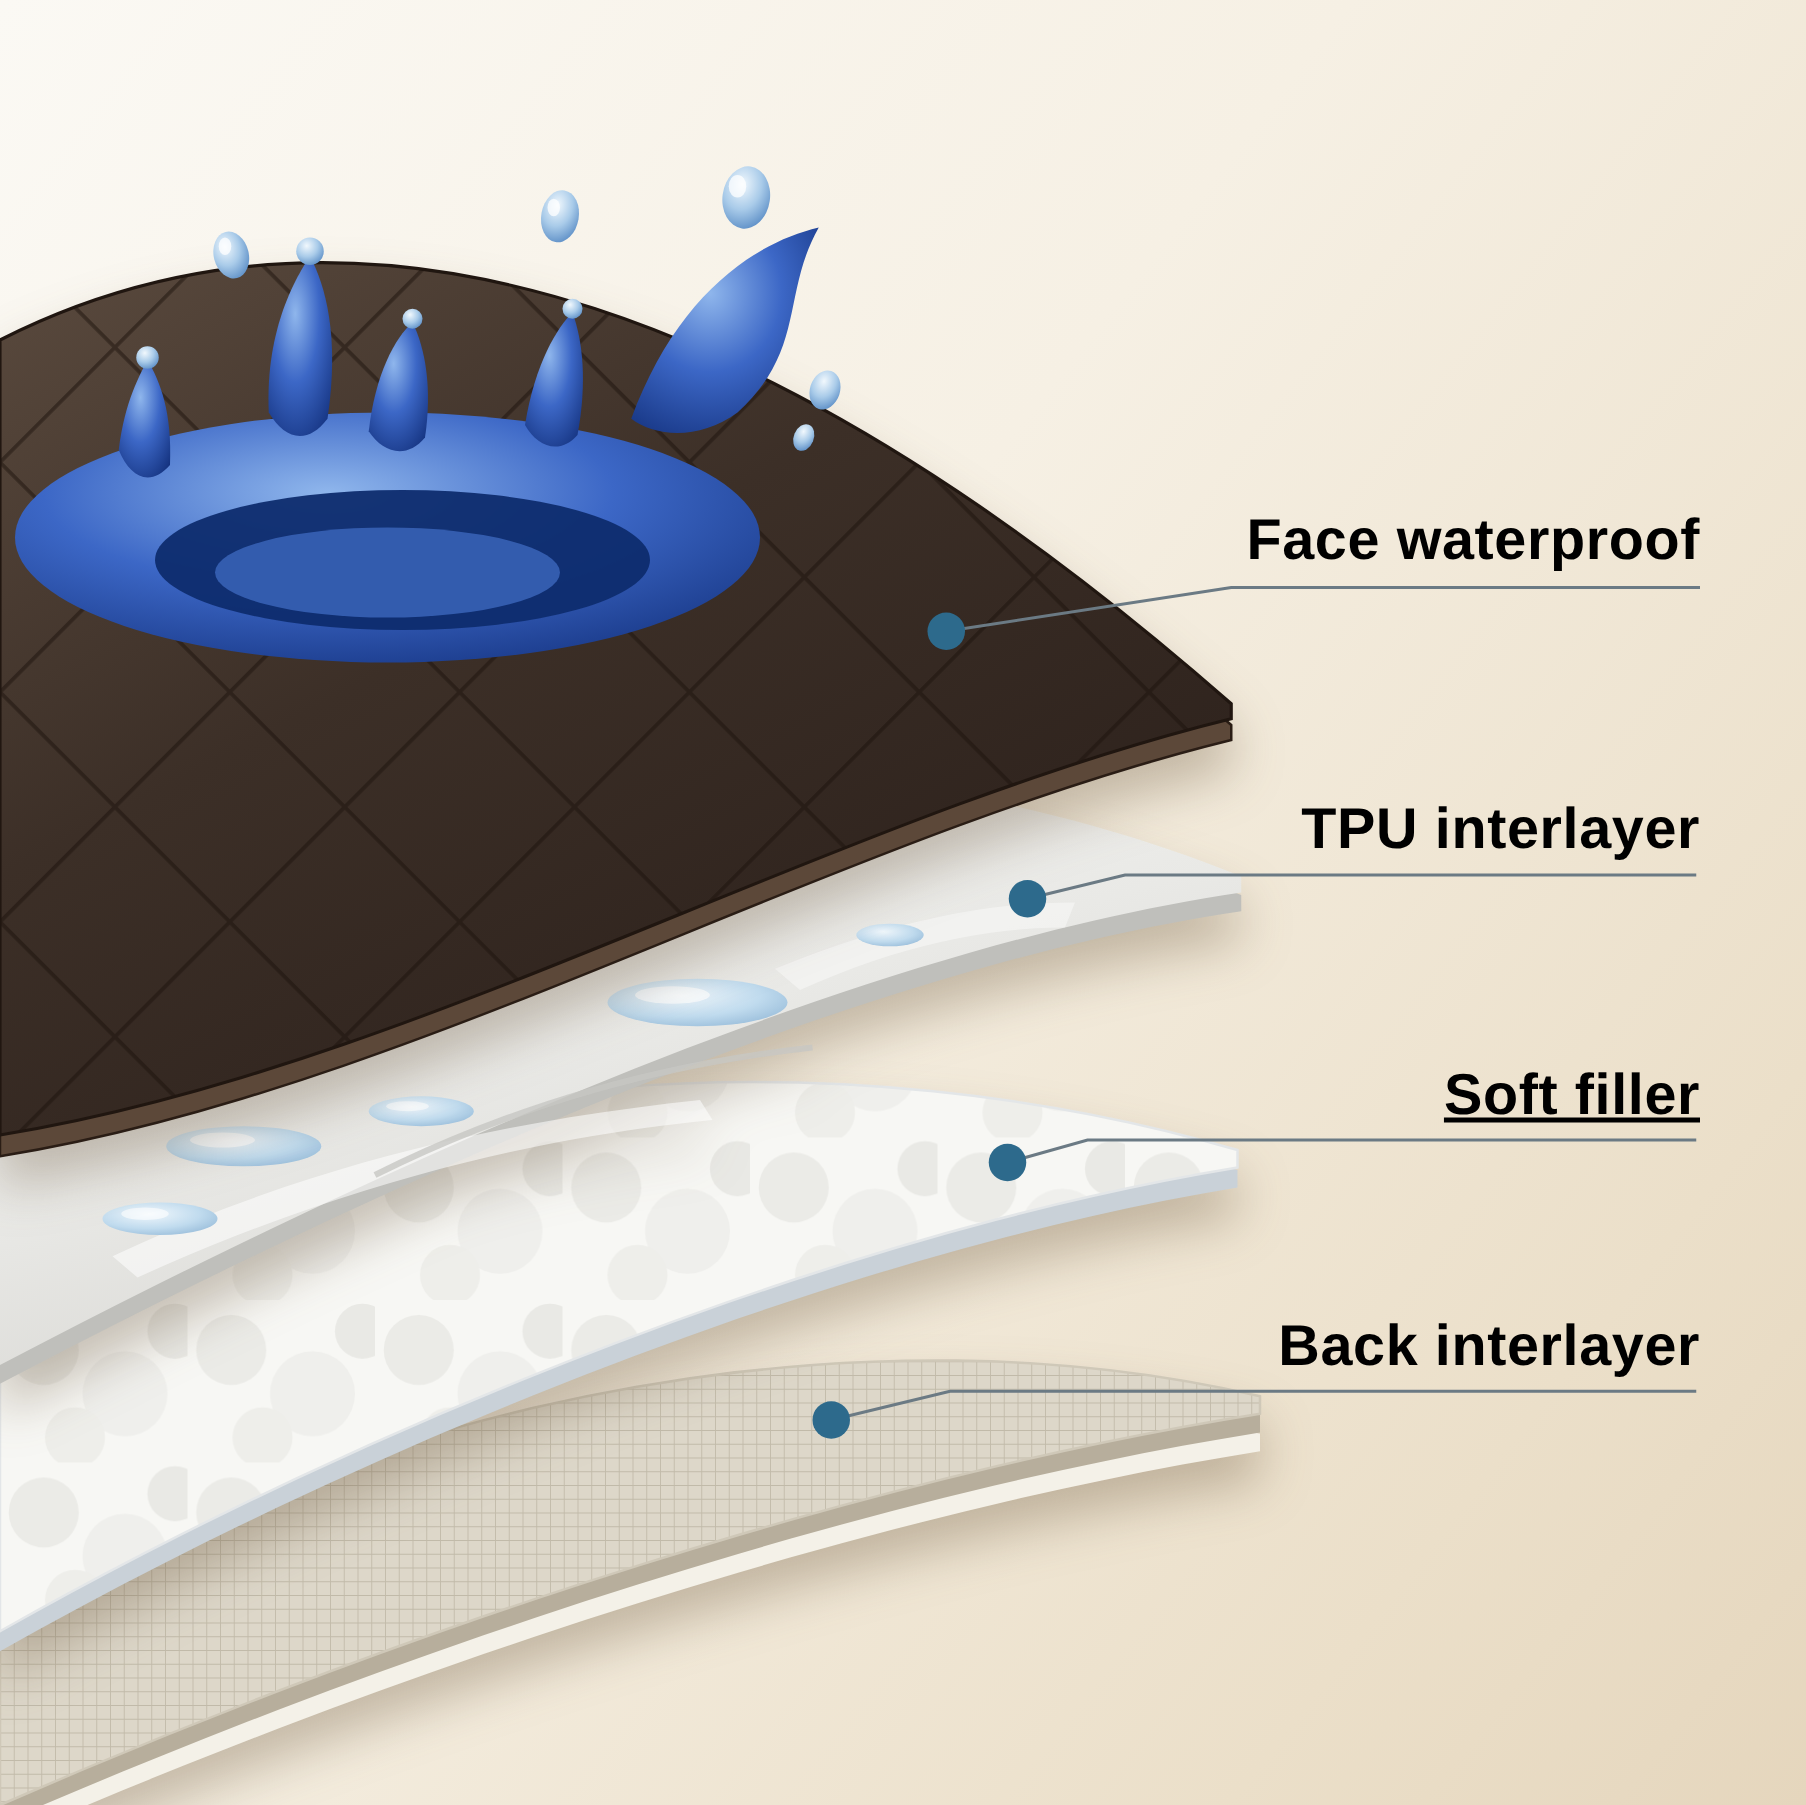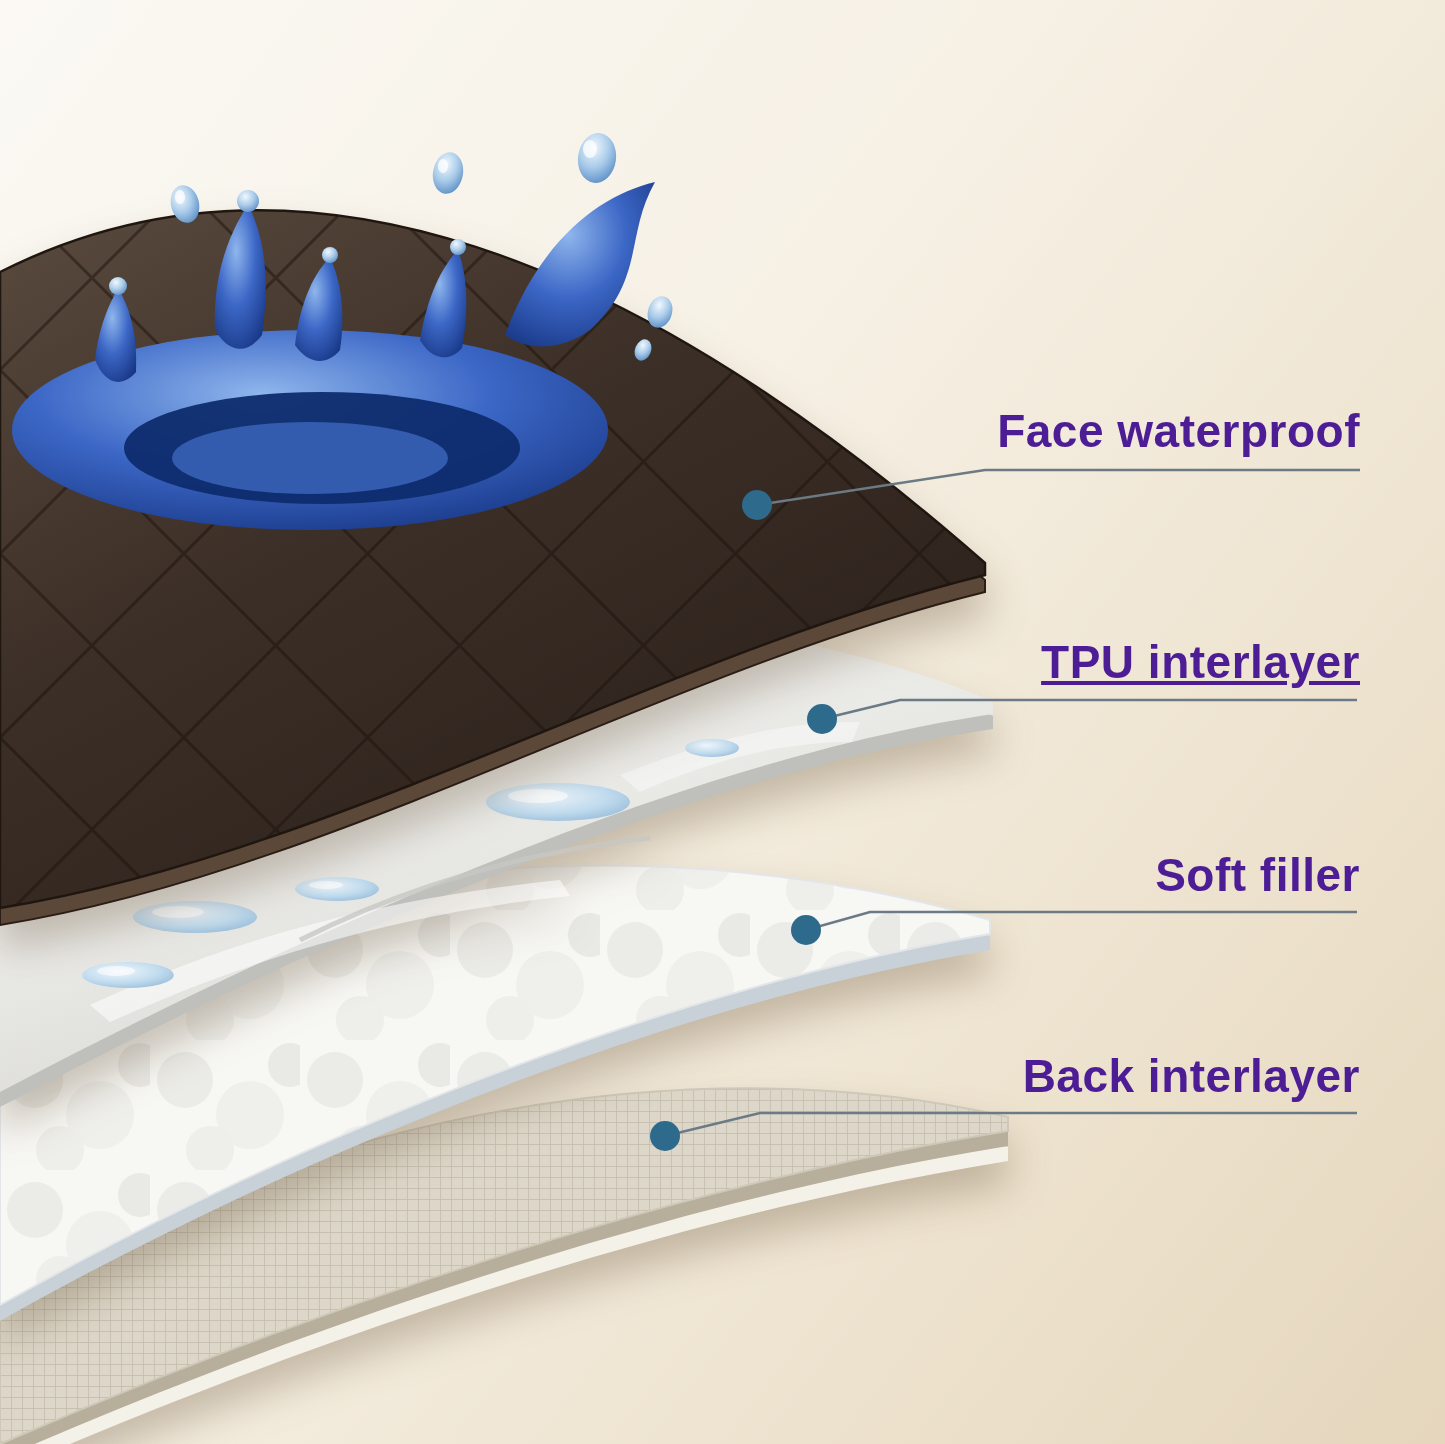--- a/index.html
+++ b/index.html
@@ -6,26 +6,26 @@
   body {
     width: 1445px; height: 1444px;
     position: relative; overflow: hidden;
     background: linear-gradient(128deg, #fbf9f4 0%, #f6f0e4 42%, #ebdfc9 82%, #e5d6bd 100%);
     font-family: "Liberation Sans", sans-serif;
   }
   #diagram { position: absolute; left: 0; top: 0; }
   .layer { filter: drop-shadow(0 24px 20px rgba(96, 74, 48, 0.32)); }
   .layer-label {
     position: absolute; right: 85px; text-align: right;
-    color: #4c1d95; font-size: 46px; font-weight: 600;
+    color: #000000; font-size: 46px; font-weight: 600;
     letter-spacing: 0.5px; line-height: 1.15; white-space: nowrap;
   }
   #label-face   { top: 405px; }
-  #label-tpu    { top: 636px; text-decoration: underline; }
-  #label-filler { top: 849px; }
+  #label-tpu    { top: 636px; }
+  #label-filler { top: 849px; text-decoration: underline; }
   #label-back   { top: 1050px; }
 </style>
 </head>
 <body>
 
 <svg id="diagram" width="1445" height="1444" viewBox="0 0 1445 1444">
   <defs>
     <path id="shape1" d="M0 272 C300 120 640 260 985 563 L985 575 C660 655 330 855 0 908 Z"></path>
     <path id="shape2" d="M0 775 C300 585 680 575 993 701 L993 714 C680 760 300 935 0 1092 Z"></path>
     <path id="shape3" d="M0 1015 C300 845 680 830 990 920 L990 934 C680 985 300 1135 0 1305 Z"></path>

